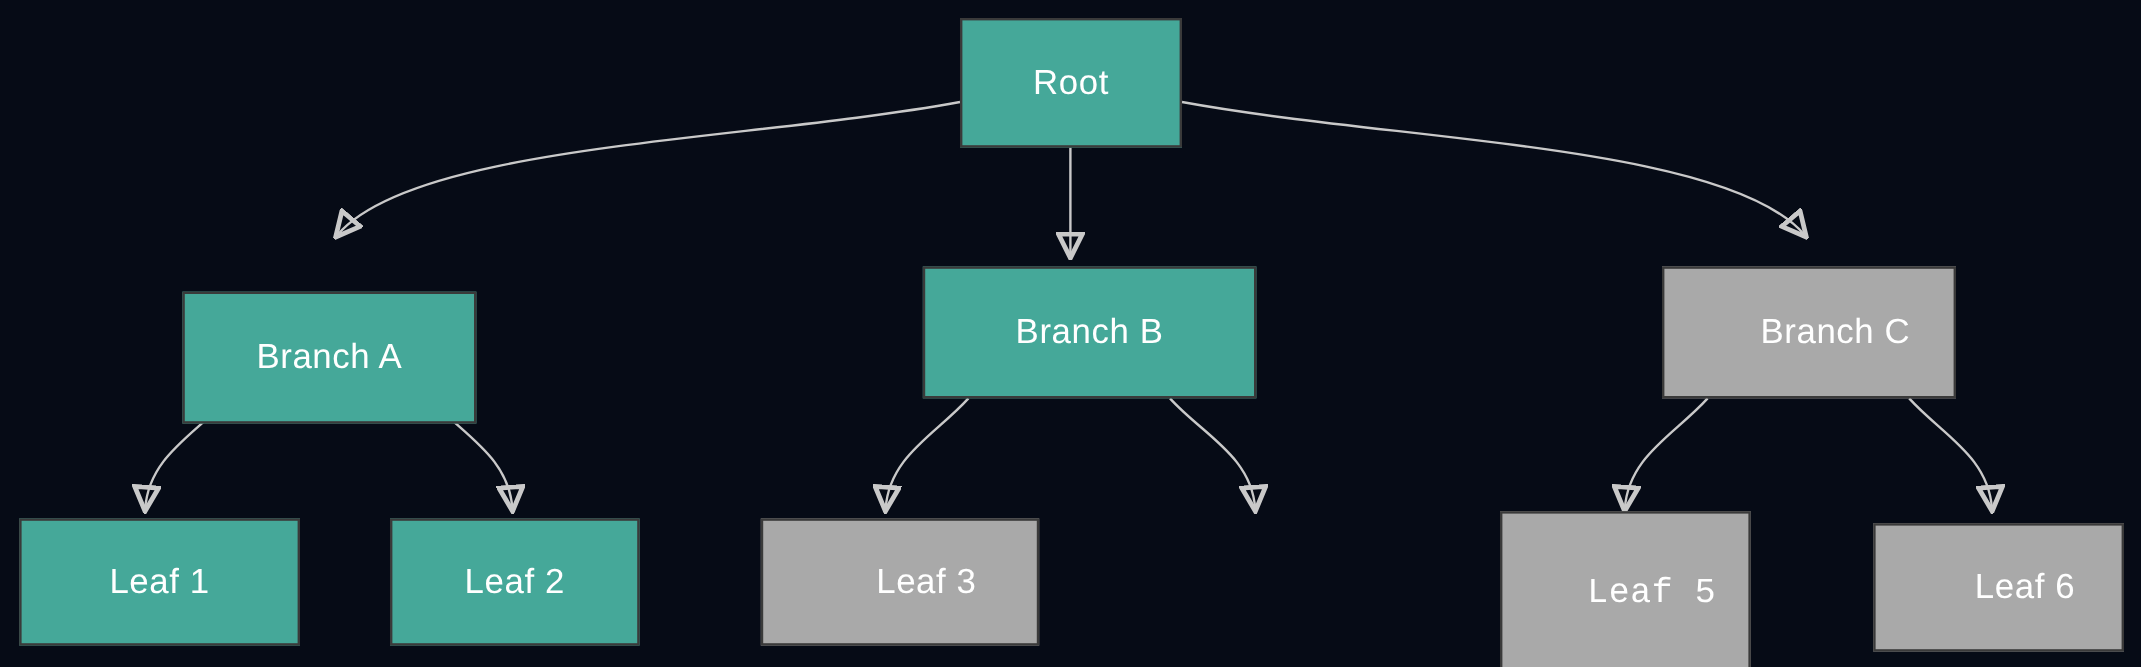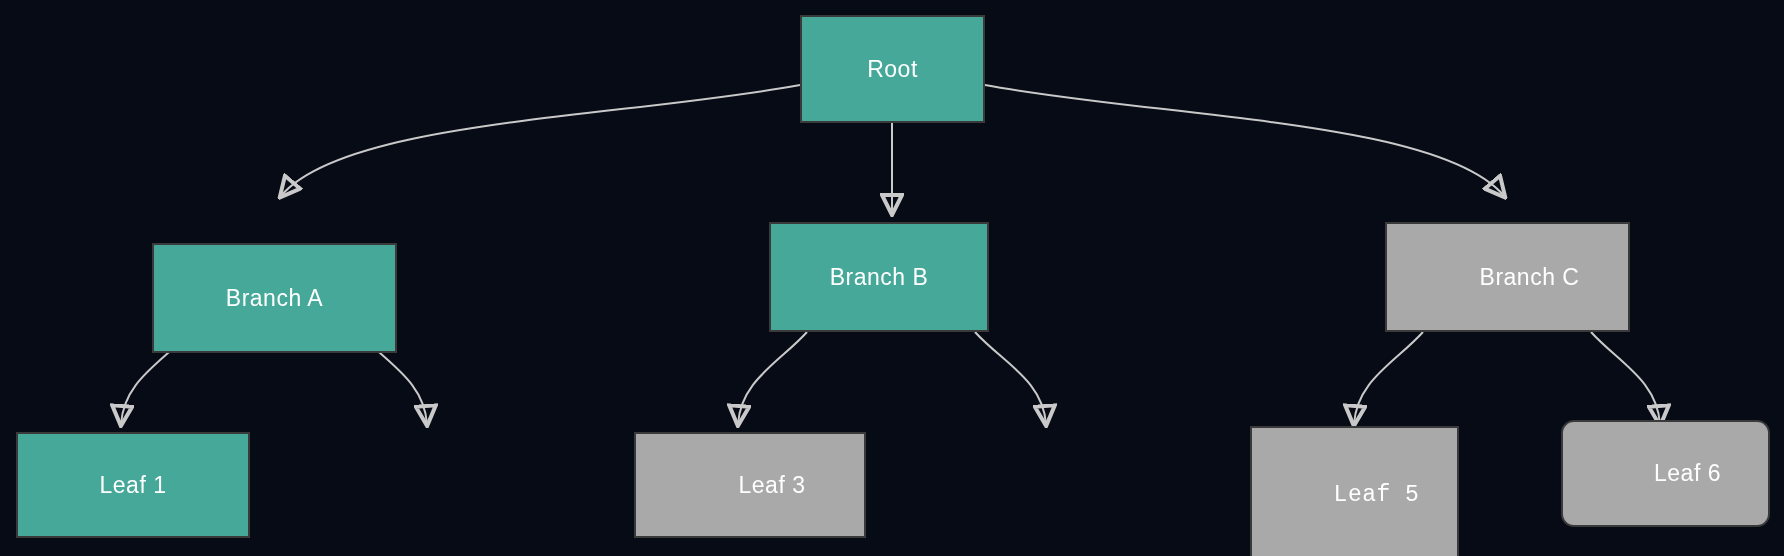--- a/index.html
+++ b/index.html
@@ -29,36 +29,36 @@
     stroke-width: 2;
   }
   .node {
     position: absolute;
     box-sizing: border-box;
     border: 2px solid #3a3a3a;
     display: flex;
     align-items: center;
     justify-content: center;
     color: #ffffff;
-    font-size: 23px;
+    font-size: 29px;
     letter-spacing: 0.5px;
   }
   .v-teal { background: #45a899; }
   .v-gray { background: #a9a9a9; padding-left: 44px; }
 
   .node-root     { left: 800px;  top: 15px;  width: 185px; height: 108px; }
   .node-branch-a { left: 152px;  top: 222px; width: 245px; height: 110px; margin-top: 21px; }
-  .node-branch-b { left: 769px;  top: 222px; width: 220px; height: 110px; }
+  .node-branch-b { left: 769px;  top: 222px; width: 278px; height: 110px; }
   .node-branch-c { left: 1385px; top: 222px; width: 245px; height: 110px; }
   .node-leaf-1   { left: 16px;   top: 432px; width: 234px; height: 106px; }
   .node-leaf-2   { left: 325px;  top: 432px; width: 208px; height: 106px; }
   .node-leaf-3   { left: 634px;  top: 432px; width: 232px; height: 106px; }
   .node-leaf-4   { left: 942px;  top: 432px; width: 209px; height: 107px; }
   .node-leaf-5   { left: 1250px; top: 426px; width: 209px; height: 137px; font-family: Liberation Mono, monospace; }
-  .node-leaf-6   { left: 1561px; top: 420px; width: 209px; height: 107px; border-radius: 13px; }
+  .node-leaf-6   { left: 1561px; top: 436px; width: 209px; height: 107px; }
 </style>
 </head>
 <body>
 
 <div class="canvas">
 
   <svg class="edges" viewBox="0 0 1784 556" xmlns="http://www.w3.org/2000/svg">
     <defs>
       <marker id="arrow" viewBox="0 0 12 12" refX="10" refY="6" markerWidth="12" markerHeight="12" markerUnits="strokeWidth" orient="auto">
         <path d="M1,1 L11,6 L1,11 Z" fill="#c9c9c9" stroke="none"></path>
@@ -83,20 +83,23 @@
   </div>
   <div class="node node-branch-b v-teal">
     <span>Branch B</span>
   </div>
   <div class="node node-branch-c v-gray">
     <span>Branch C</span>
   </div>
   <div class="node node-leaf-1 v-teal">
     <span>Leaf 1</span>
   </div>
+  <div class="node node-leaf-2 v-teal">
+    <span>Leaf 2</span>
+  </div>
   <div class="node node-leaf-3 v-gray">
     <span>Leaf 3</span>
   </div>
   <div class="node node-leaf-5 v-gray">
     <span>Leaf 5</span>
   </div>
   <div class="node node-leaf-6 v-gray">
     <span>Leaf 6</span>
   </div>
 

